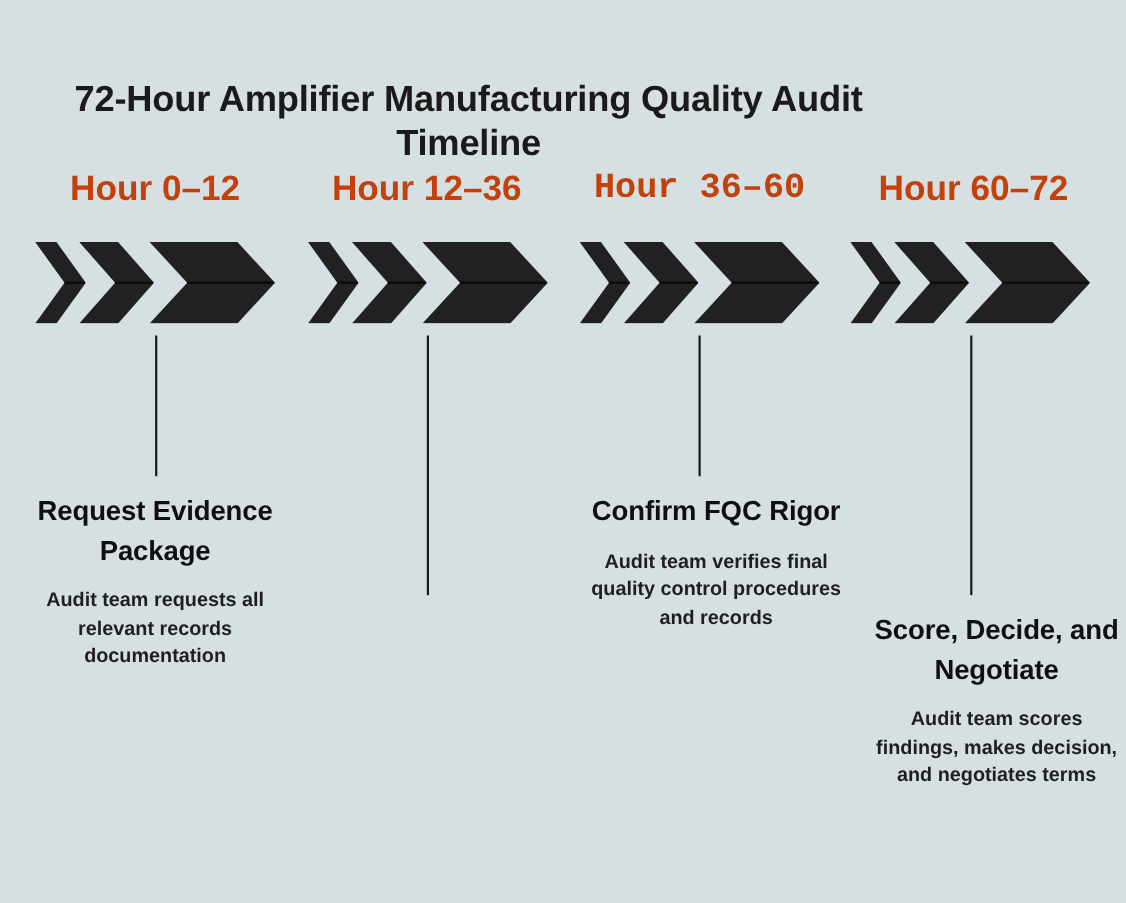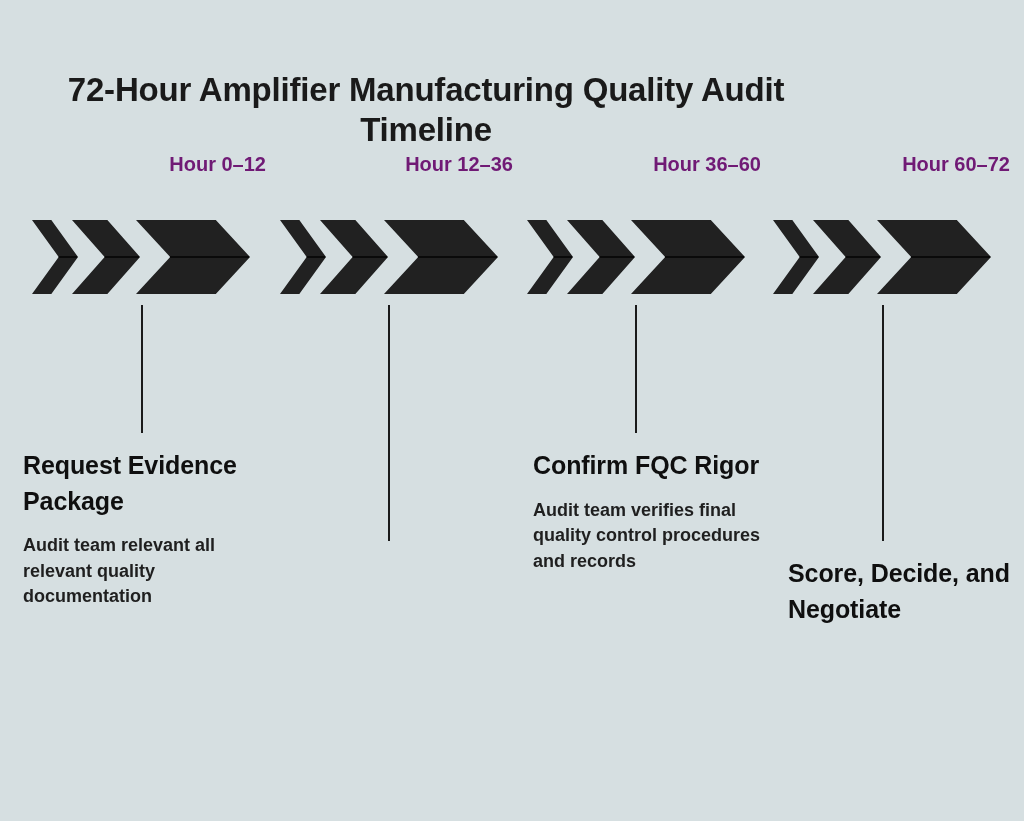--- a/index.html
+++ b/index.html
@@ -33,29 +33,29 @@
     color: #1a1a1a;
     letter-spacing: -0.2px;
     line-height: 1.2;
   }
 
   
   .hour-label {
     position: absolute;
     top: 152px;
     width: 250px;
-    text-align: right;
-    font-size: 20px;
+    text-align: center;
+    font-size: 32px;
     font-weight: bold;
-    color: #701a75;
+    color: #c2410c;
     line-height: 1.2;
   }
   .hour-label.c0 { left: 16px; }
   .hour-label.c1 { left: 263px; }
-  .hour-label.c2 { left: 511px; }
+  .hour-label.c2 { left: 511px; font-family: Liberation Mono, monospace; }
   .hour-label.c3 { left: 760px; }
 
   
   .chevron-band {
     position: absolute;
     top: 220px;
     left: 0;
     width: 1024px;
     height: 74px;
   }
@@ -102,20 +102,21 @@
   }
   .connector.c0 { left: 141px; top: 305px; height: 128px; }
   .connector.c1 { left: 388px; top: 305px; height: 236px; }
   .connector.c2 { left: 635px; top: 305px; height: 128px; }
   .connector.c3 { left: 882px; top: 305px; height: 236px; }
 
   
   .step-text {
     position: absolute;
     width: 236px;
+    text-align: center;
   }
   .step-text.t0 { left: 23px;  top: 448px; }
   .step-text.t1 { left: 270px; top: 556px; }
   .step-text.t2 { left: 533px; top: 448px; }
   .step-text.t3 { left: 772px; top: 556px; margin-left: 16px; }
 
   .step-heading {
     font-size: 25px;
     font-weight: bold;
     color: #0f0f0f;
@@ -166,28 +167,29 @@
     </div>
   </div>
 
   <div class="connector c0"></div>
   <div class="connector c1"></div>
   <div class="connector c2"></div>
   <div class="connector c3"></div>
 
   <div class="step-text t0">
     <div class="step-heading">Request Evidence Package</div>
-    <div class="step-desc">Audit team relevant all relevant quality documentation</div>
+    <div class="step-desc">Audit team requests all relevant records documentation</div>
   </div>
 
   <div class="step-text t1">
   </div>
 
   <div class="step-text t2">
     <div class="step-heading">Confirm FQC Rigor</div>
     <div class="step-desc">Audit team verifies final quality control procedures and records</div>
   </div>
 
   <div class="step-text t3">
     <div class="step-heading">Score, Decide, and Negotiate</div>
+    <div class="step-desc">Audit team scores findings, makes decision, and negotiates terms</div>
   </div>
 
 </div>
 
 </body></html>

